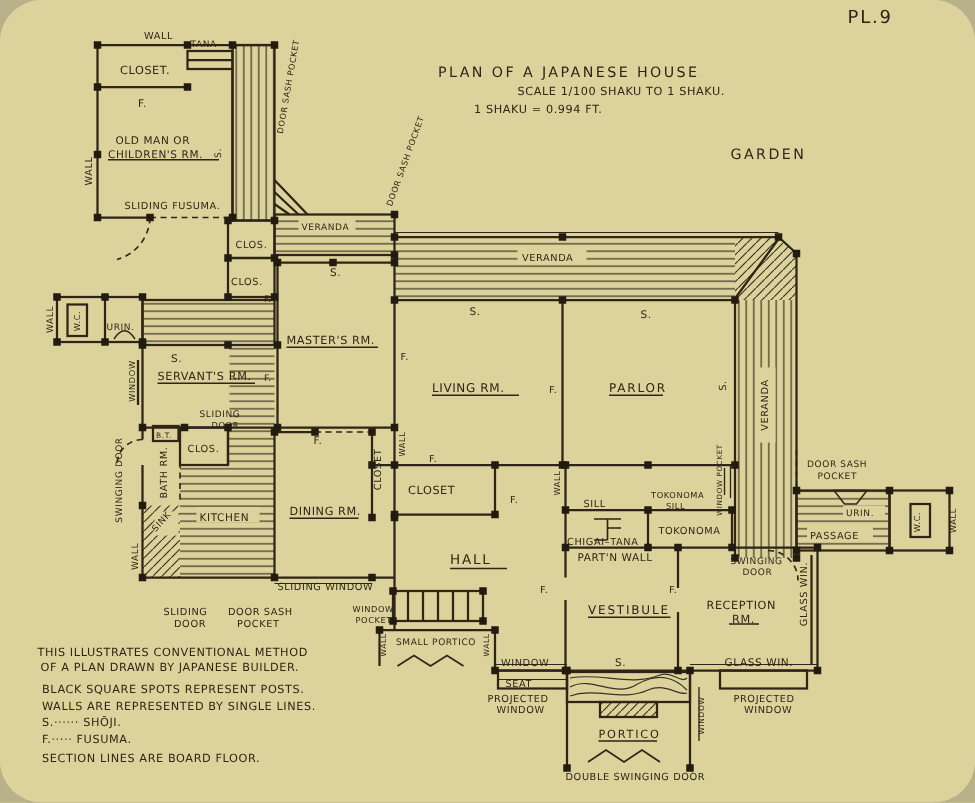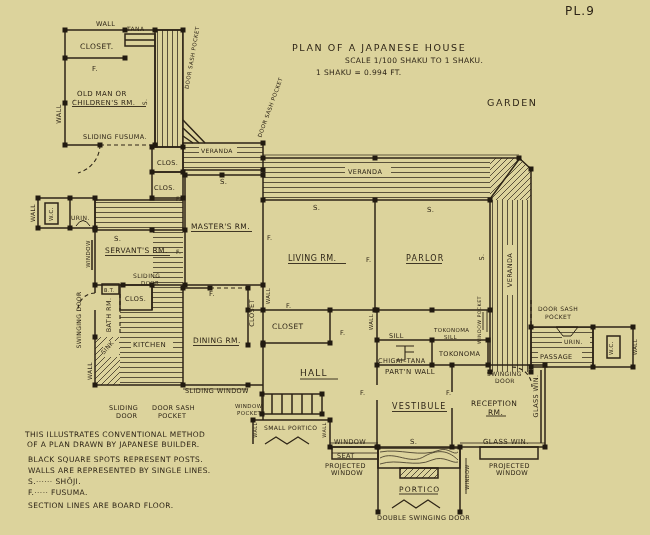--- a/index.html
+++ b/index.html
@@ -1,17 +1,17 @@
 <!DOCTYPE html>
 <html><head>
 <meta charset="utf-8">
 <style>
   html,body{margin:0;padding:0;background:#b8b18a;}
   #plate{position:relative;width:650px;height:535px;background:#dcd39c;overflow:hidden;
-         font-family:"DejaVu Sans",sans-serif;}
+         font-family:"DejaVu Sans",sans-serif;border-radius:28px;}
   svg{position:absolute;left:0;top:0;}
   text{fill:#2e2517;letter-spacing:.4px;}
   .t-title{letter-spacing:1.6px;}
   .t-big{letter-spacing:1.2px;}
   .ink{stroke:#2e2517;fill:none;}
   .thin{stroke:#3a3122;fill:none;}
 </style>
 </head>
 <body>
 

